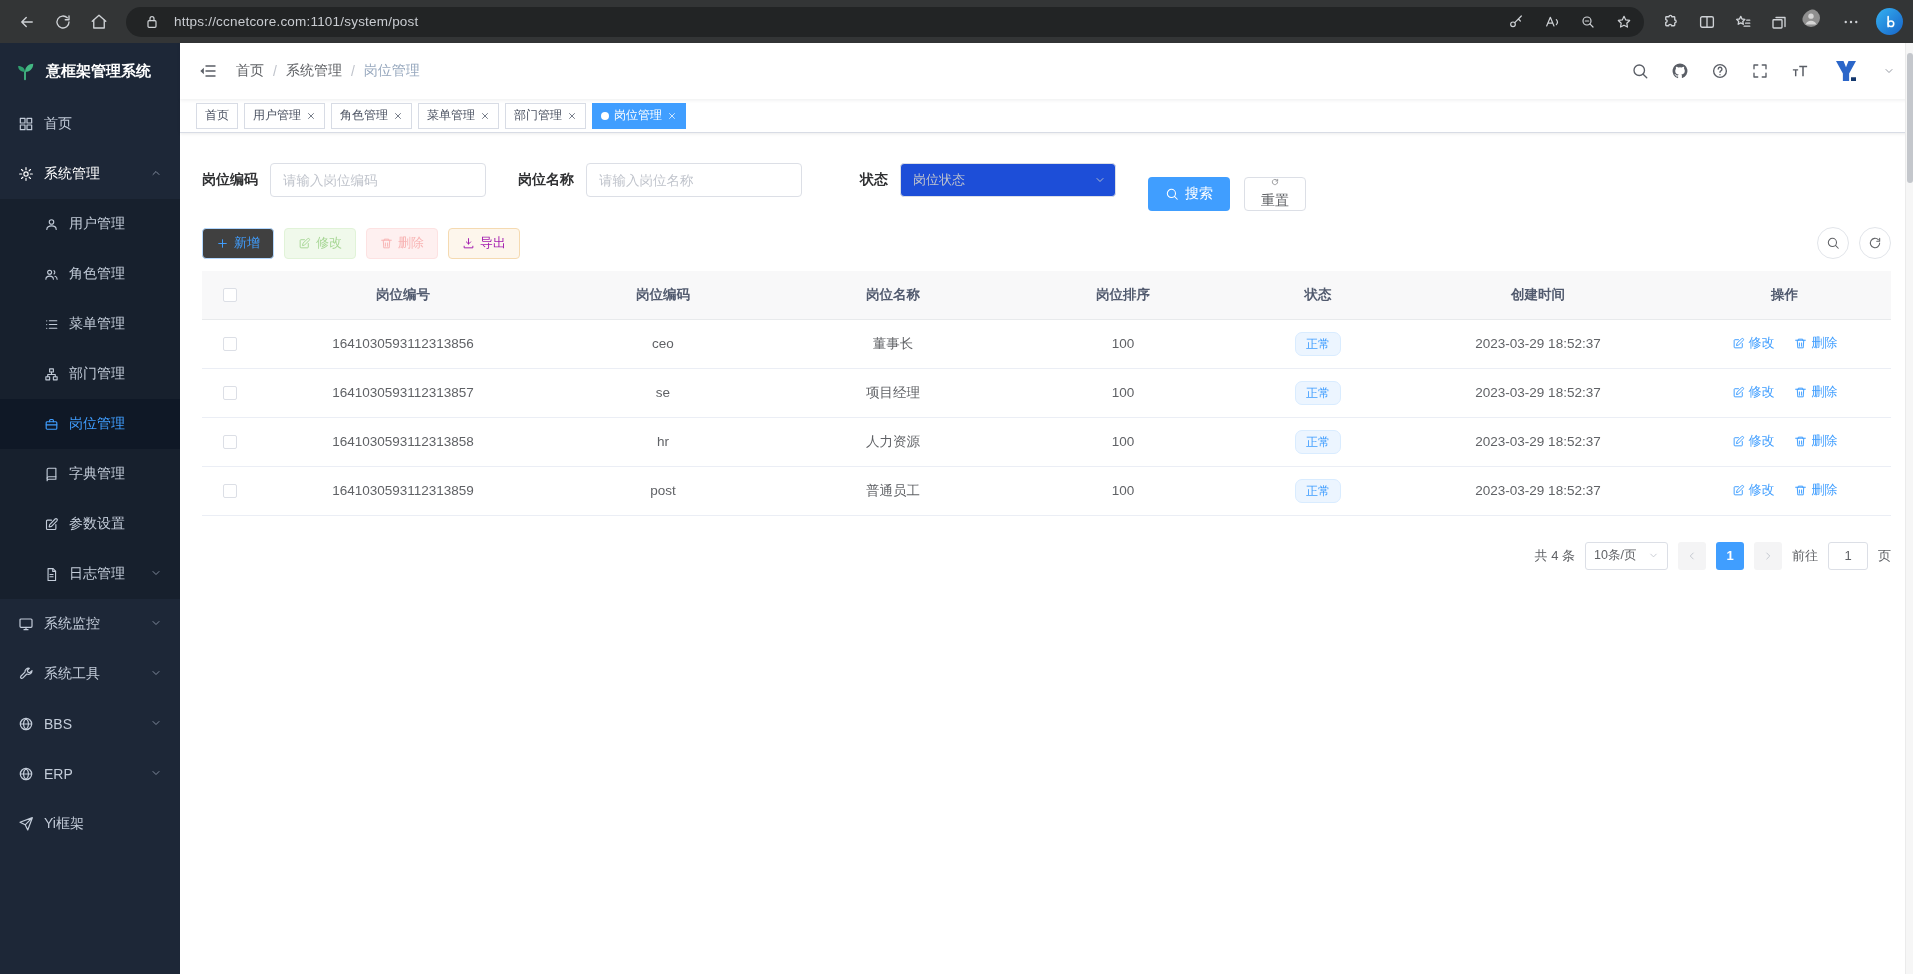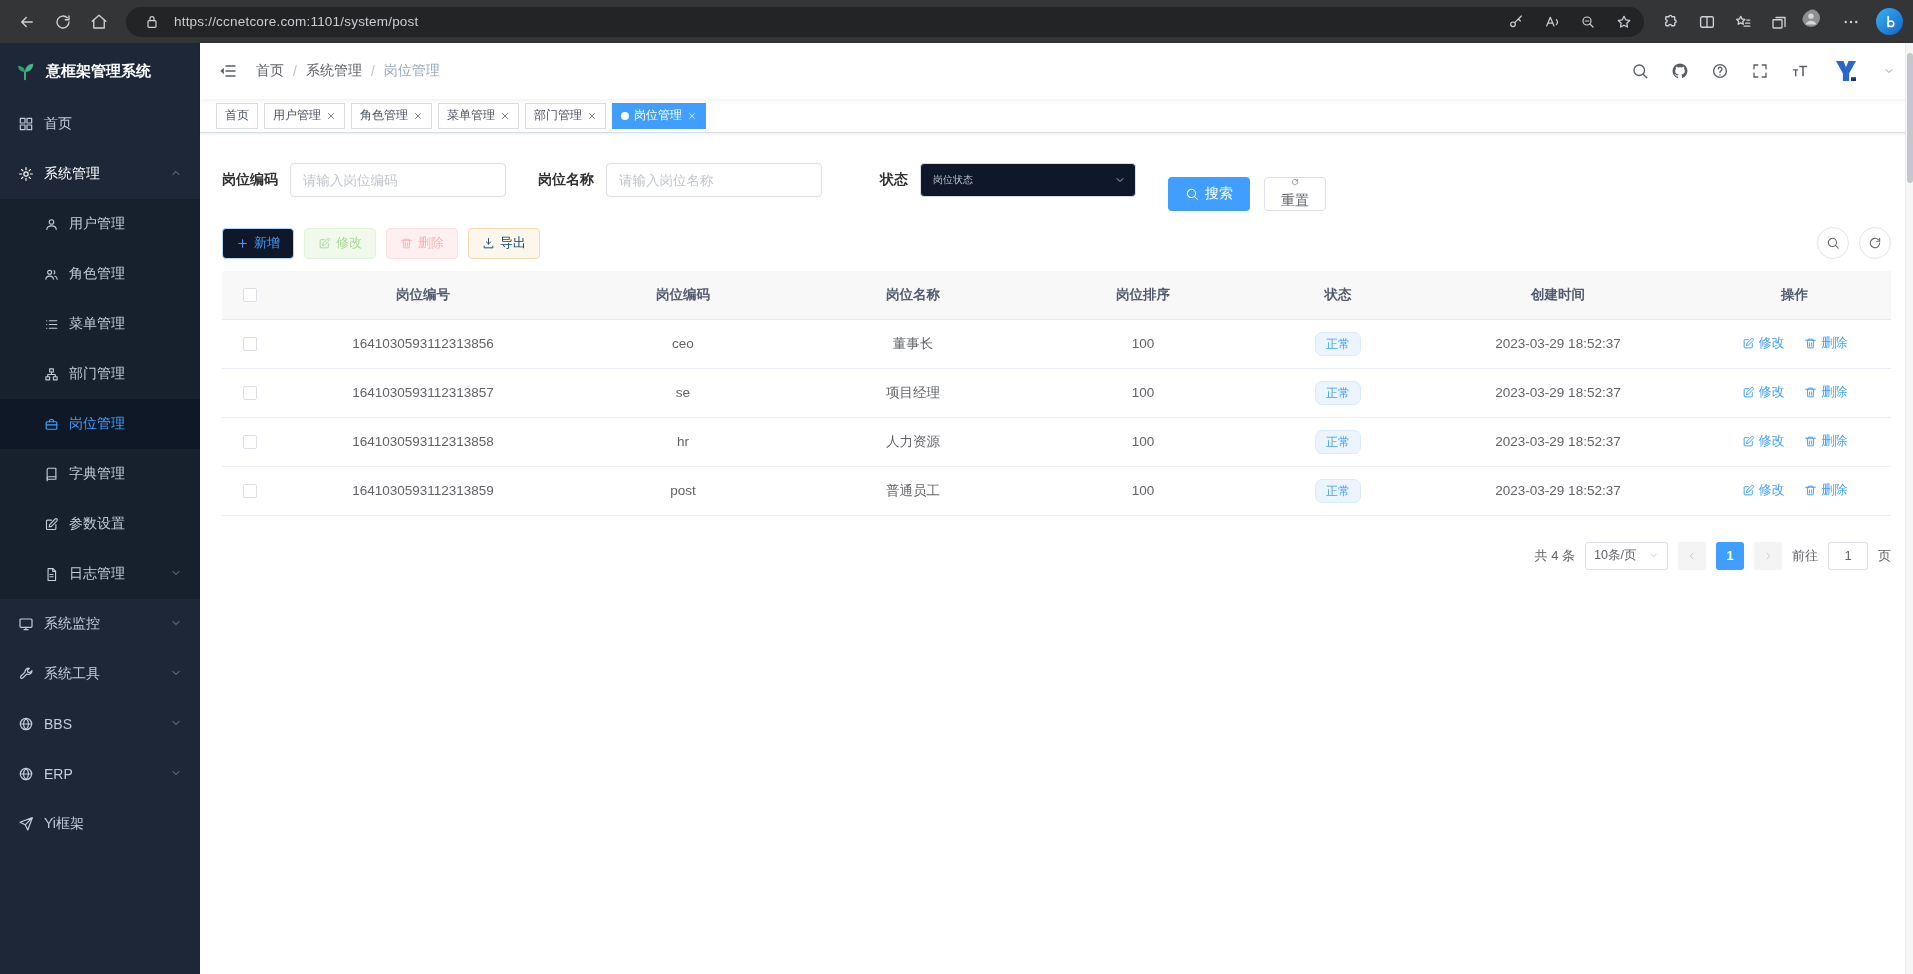--- a/index.html
+++ b/index.html
@@ -17,21 +17,21 @@
   .url { flex:1; white-space:nowrap; overflow:hidden; letter-spacing:.2px; }
   .chrome-right { display:flex; align-items:center; gap:2px; }
   .avatar { width:26px; height:26px; border-radius:50%; overflow:hidden; display:block; }
   .bing { width:27px; height:27px; border-radius:50%; background:linear-gradient(135deg,#35b2f2,#1763c8); display:flex; align-items:center; justify-content:center; margin-left:6px; cursor:pointer; }
   .bing svg { width:16px; height:16px; }
 
   
   .app { display:flex; height:931px; position:relative; }
 
   
-  .sidebar { width:200px; background:#1d2737; color:#c3ccd9; flex-shrink:0; overflow:hidden; }
+  .sidebar { width:180px; background:#1d2737; color:#c3ccd9; flex-shrink:0; overflow:hidden; }
   .logo { height:56px; display:flex; align-items:center; gap:10px; padding:0 14px; cursor:pointer; }
   .logo svg { width:22px; height:22px; }
   .logo .title { color:#fff; font-weight:700; font-size:15px; white-space:nowrap; }
   .mi { height:50px; display:flex; align-items:center; gap:10px; padding:0 18px; font-size:14px; cursor:pointer; }
   .mi svg.mic { width:16px; height:16px; flex-shrink:0; }
   .mi .arrow { margin-left:auto; color:#8a94a6; }
   .mi .arrow svg { width:12px; height:12px; }
   .mi.open { color:#fff; }
   .submenu { background:#17202d; }
   .smi { height:50px; display:flex; align-items:center; gap:10px; padding:0 18px 0 44px; font-size:14px; color:#c3ccd9; cursor:pointer; }
@@ -68,36 +68,36 @@
 
   
   .content { flex:1; padding:16px 22px; position:relative; }
 
   .filter { display:flex; align-items:center; }
   .fgroup { display:flex; align-items:center; margin-right:32px; }
   .fgroup.status { margin-left:26px; }
   .flabel { font-size:14px; font-weight:700; color:#303133; margin-right:12px; white-space:nowrap; }
   .finput { width:216px; height:34px; border:1px solid #dcdfe6; border-radius:4px; padding:0 12px; font-size:13.5px; color:#606266; outline:none; background:#fff; font-family:"Liberation Sans",sans-serif; }
   .finput::placeholder { color:#c0c4cc; }
-  .fselect { width:216px; height:34px; border:1px solid #dcdfe6; border-radius:4px; padding:0 28px 0 12px; font-size:10px; color:#c0c4cc; background:#0f172a; display:flex; align-items:center; position:relative; cursor:pointer; }
+  .fselect { width:216px; height:34px; border:1px solid #dcdfe6; border-radius:4px; padding:0 28px 0 12px; font-size:13px; color:#c0c4cc; background:#1d4ed8; display:flex; align-items:center; position:relative; cursor:pointer; }
   .fselect .caret { position:absolute; right:9px; color:#c0c4cc; display:flex; }
   .fselect .caret svg { width:12px; height:12px; }
 
   .btn { height:34px; display:inline-flex; align-items:center; gap:6px; padding:0 16px; border-radius:4px; font-size:14px; cursor:pointer; border:1px solid transparent; user-select:none; white-space:nowrap;margin-top:28px; }
   .btn svg { width:14px; height:14px; }
   .btn-primary { background:#409eff; color:#fff; }
   .btn-plain { background:#fff; border-color:#dcdfe6; color:#606266; margin-left:14px;flex-direction:column; }
 
   .toolbar { display:flex; align-items:center; margin-top:16px; }
   .tbtn { height:31px; padding:0 13px; font-size:13px; border-radius:4px; display:inline-flex; align-items:center; gap:5px; margin-right:10px; border:1px solid; cursor:pointer; white-space:nowrap; }
   .tbtn svg { width:13px; height:13px; }
-  .tbtn-add { background:#0f172a; border-color:#b3d8ff; color:#409eff; }
+  .tbtn-add { background:#404040; border-color:#b3d8ff; color:#409eff; }
   .tbtn-edit { background:#f0f9eb; border-color:#e1f3d8; color:#a8d796; cursor:not-allowed; }
   .tbtn-del { background:#fef0f0; border-color:#fde2e2; color:#f8b4b4; cursor:not-allowed; }
-  .tbtn-export { background:#fdf6ec; border-color:#f5dab1; color:#0c4a6e; }
+  .tbtn-export { background:#fdf6ec; border-color:#f5dab1; color:#a21caf; }
   .tool-right { margin-left:auto; display:flex; gap:10px; }
   .circle-btn { width:32px; height:32px; border-radius:50%; border:1px solid #e2e5ea; background:#fff; display:flex; align-items:center; justify-content:center; color:#606266; cursor:pointer; }
   .circle-btn svg { width:14px; height:14px; }
 
   table.grid { width:100%; border-collapse:collapse; margin-top:12px; table-layout:fixed; }
   .grid th { background:#f8f8f9; color:#515a6e; font-weight:700; font-size:13.5px; height:48px; text-align:center; border-bottom:1px solid #e8eaec; }
   .grid td { height:49px; border-bottom:1px solid #ebeef5; color:#606266; font-size:13.5px; text-align:center; white-space:nowrap; overflow:hidden; }
   .cb { display:inline-block; width:14px; height:14px; border:1px solid #dcdfe6; border-radius:2px; background:#fff; vertical-align:middle; cursor:pointer; }
   .status-tag { display:inline-block; height:24px; line-height:22px; padding:0 10px; background:#ecf5ff; border:1px solid #d9ecff; color:#409eff; border-radius:7px; font-size:12px; }
   .op { color:#409eff; font-size:13px; display:inline-flex; align-items:center; gap:4px; cursor:pointer; margin:0 8px; text-decoration:none; }

